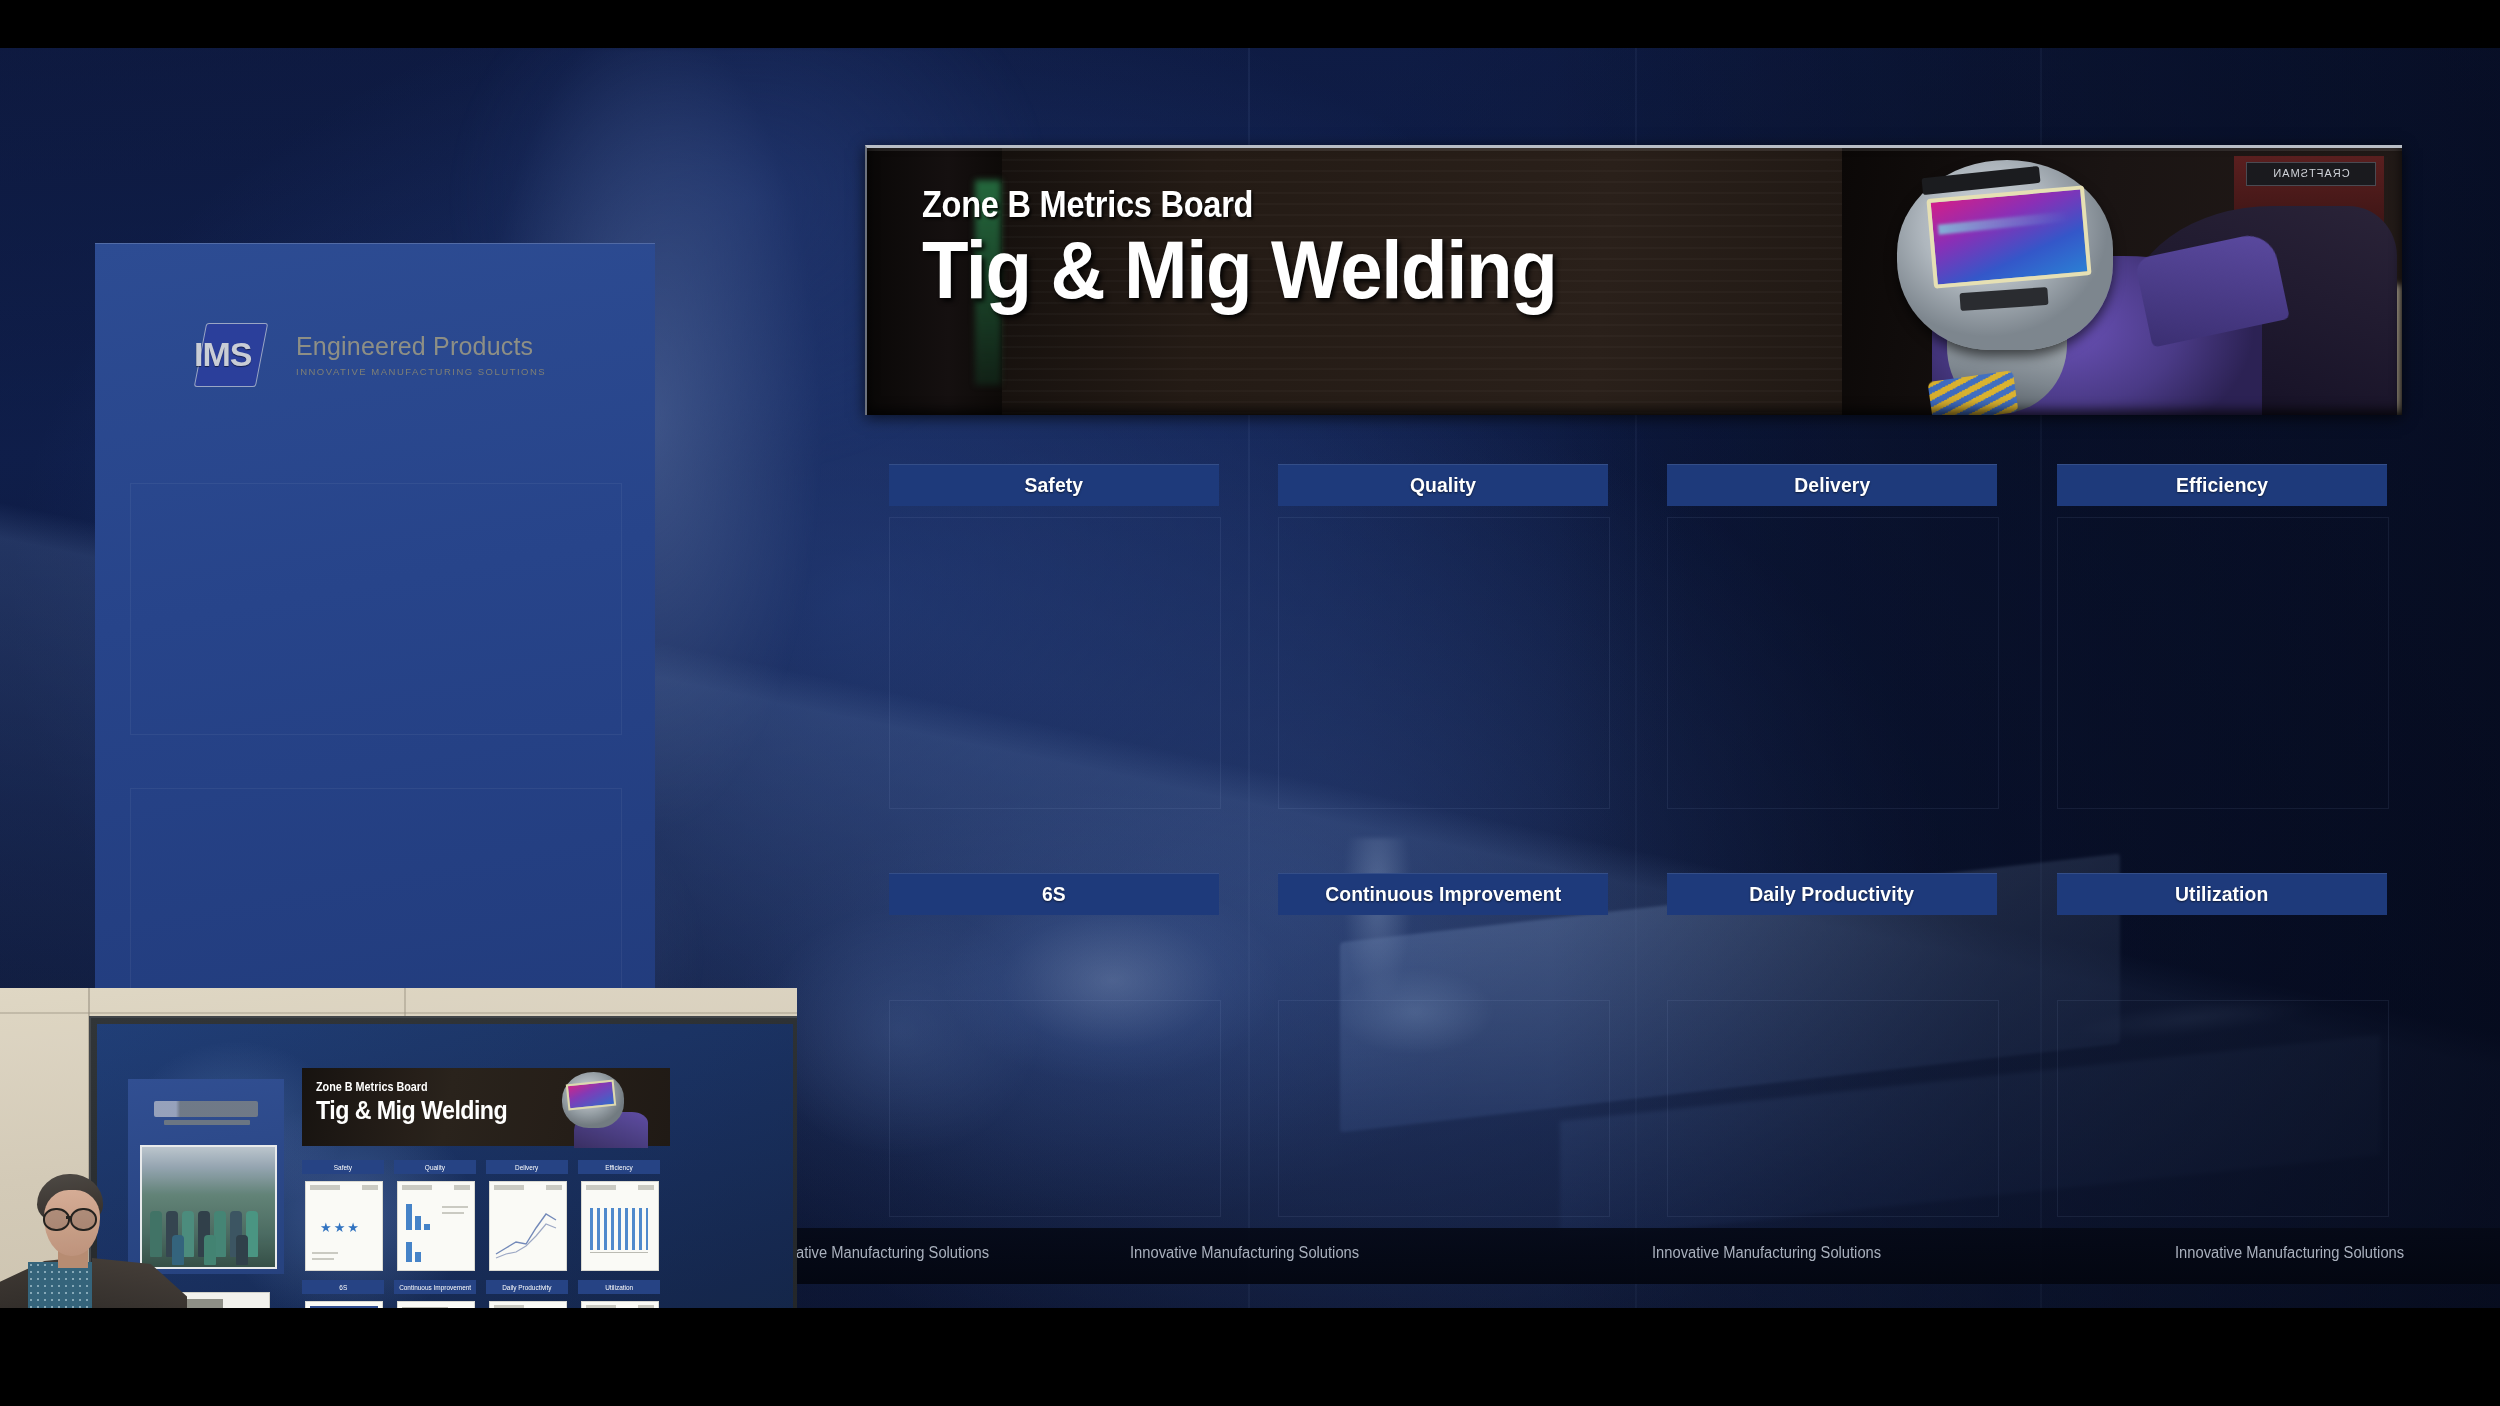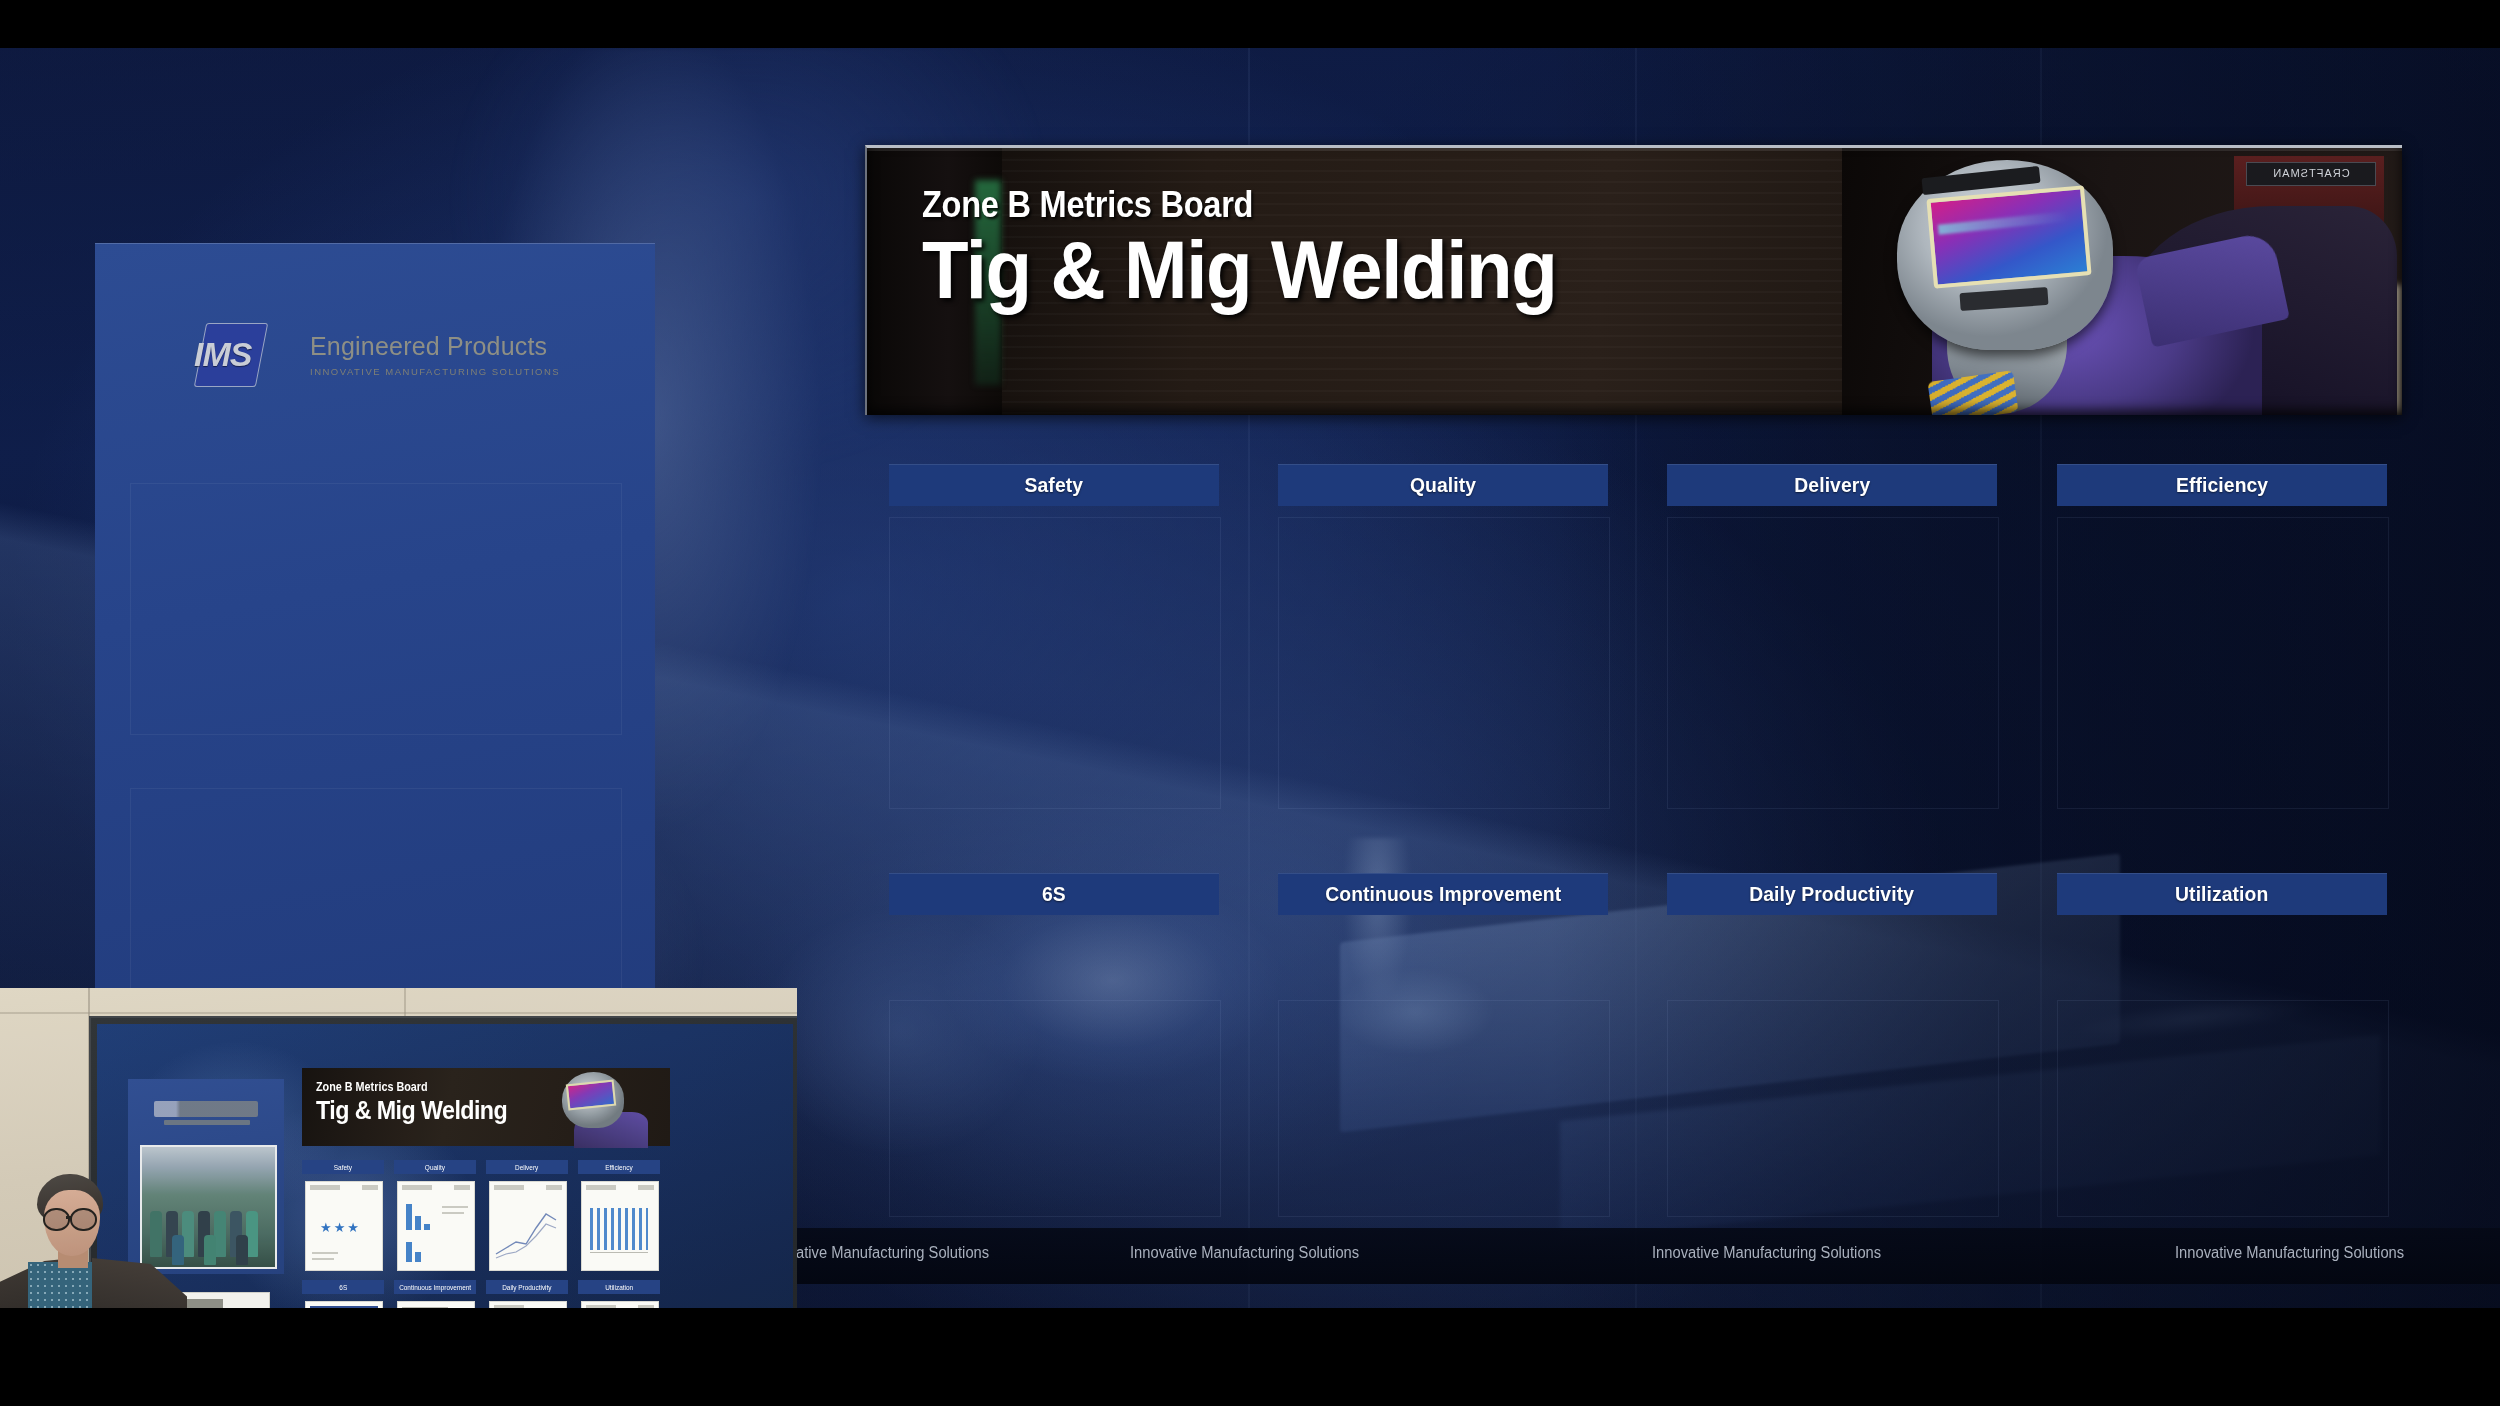--- a/index.html
+++ b/index.html
@@ -82,33 +82,33 @@
 
   
   #ims-panel{
     position:absolute;left:95px;top:243px;width:560px;height:765px;
     background:linear-gradient(170deg,#2d4c93 0%,#27448a 45%,#223c7d 100%);
     box-shadow:inset 0 1px 0 rgba(255,255,255,.18);
     z-index:20;
   }
   #ims-logo-wrap{position:absolute;left:105px;top:80px;display:flex;align-items:center;gap:14px;}
   #ims-mark{
-    position:relative;width:62px;height:64px;flex:none;font-style:italic;
+    position:relative;width:62px;height:64px;flex:none;
   }
   #ims-mark .para{
     position:absolute;inset:0;background:#2b3f9b;border:1.5px solid #9aa6c4;
     transform:skewX(-11deg);border-radius:3px;
   }
   #ims-mark .letters{
     position:absolute;left:-6px;top:14px;width:92px;
     font-size:34px;font-weight:700;letter-spacing:-1px;color:#c9cdd6;
     font-family:"Liberation Sans",sans-serif;line-height:1;
     text-shadow:0 1px 1px rgba(0,0,0,.5);
   }
-  #ims-text{margin-left:34px;}
+  #ims-text{margin-left:20px;}
   #ims-name{font-size:25px;color:#8e8f85;font-family:"Liberation Sans",sans-serif;
             letter-spacing:.2px;line-height:1;white-space:nowrap;}
   #ims-tag{margin-top:7px;font-size:9.5px;color:#7e7f76;letter-spacing:1.5px;white-space:nowrap;}
 
   
   .ims-slot{position:absolute;border:1px solid rgba(255,255,255,.055);}
   #ims-slot-1{left:35px;top:240px;width:490px;height:250px;}
   #ims-slot-2{left:35px;top:545px;width:490px;height:210px;}
 
   

